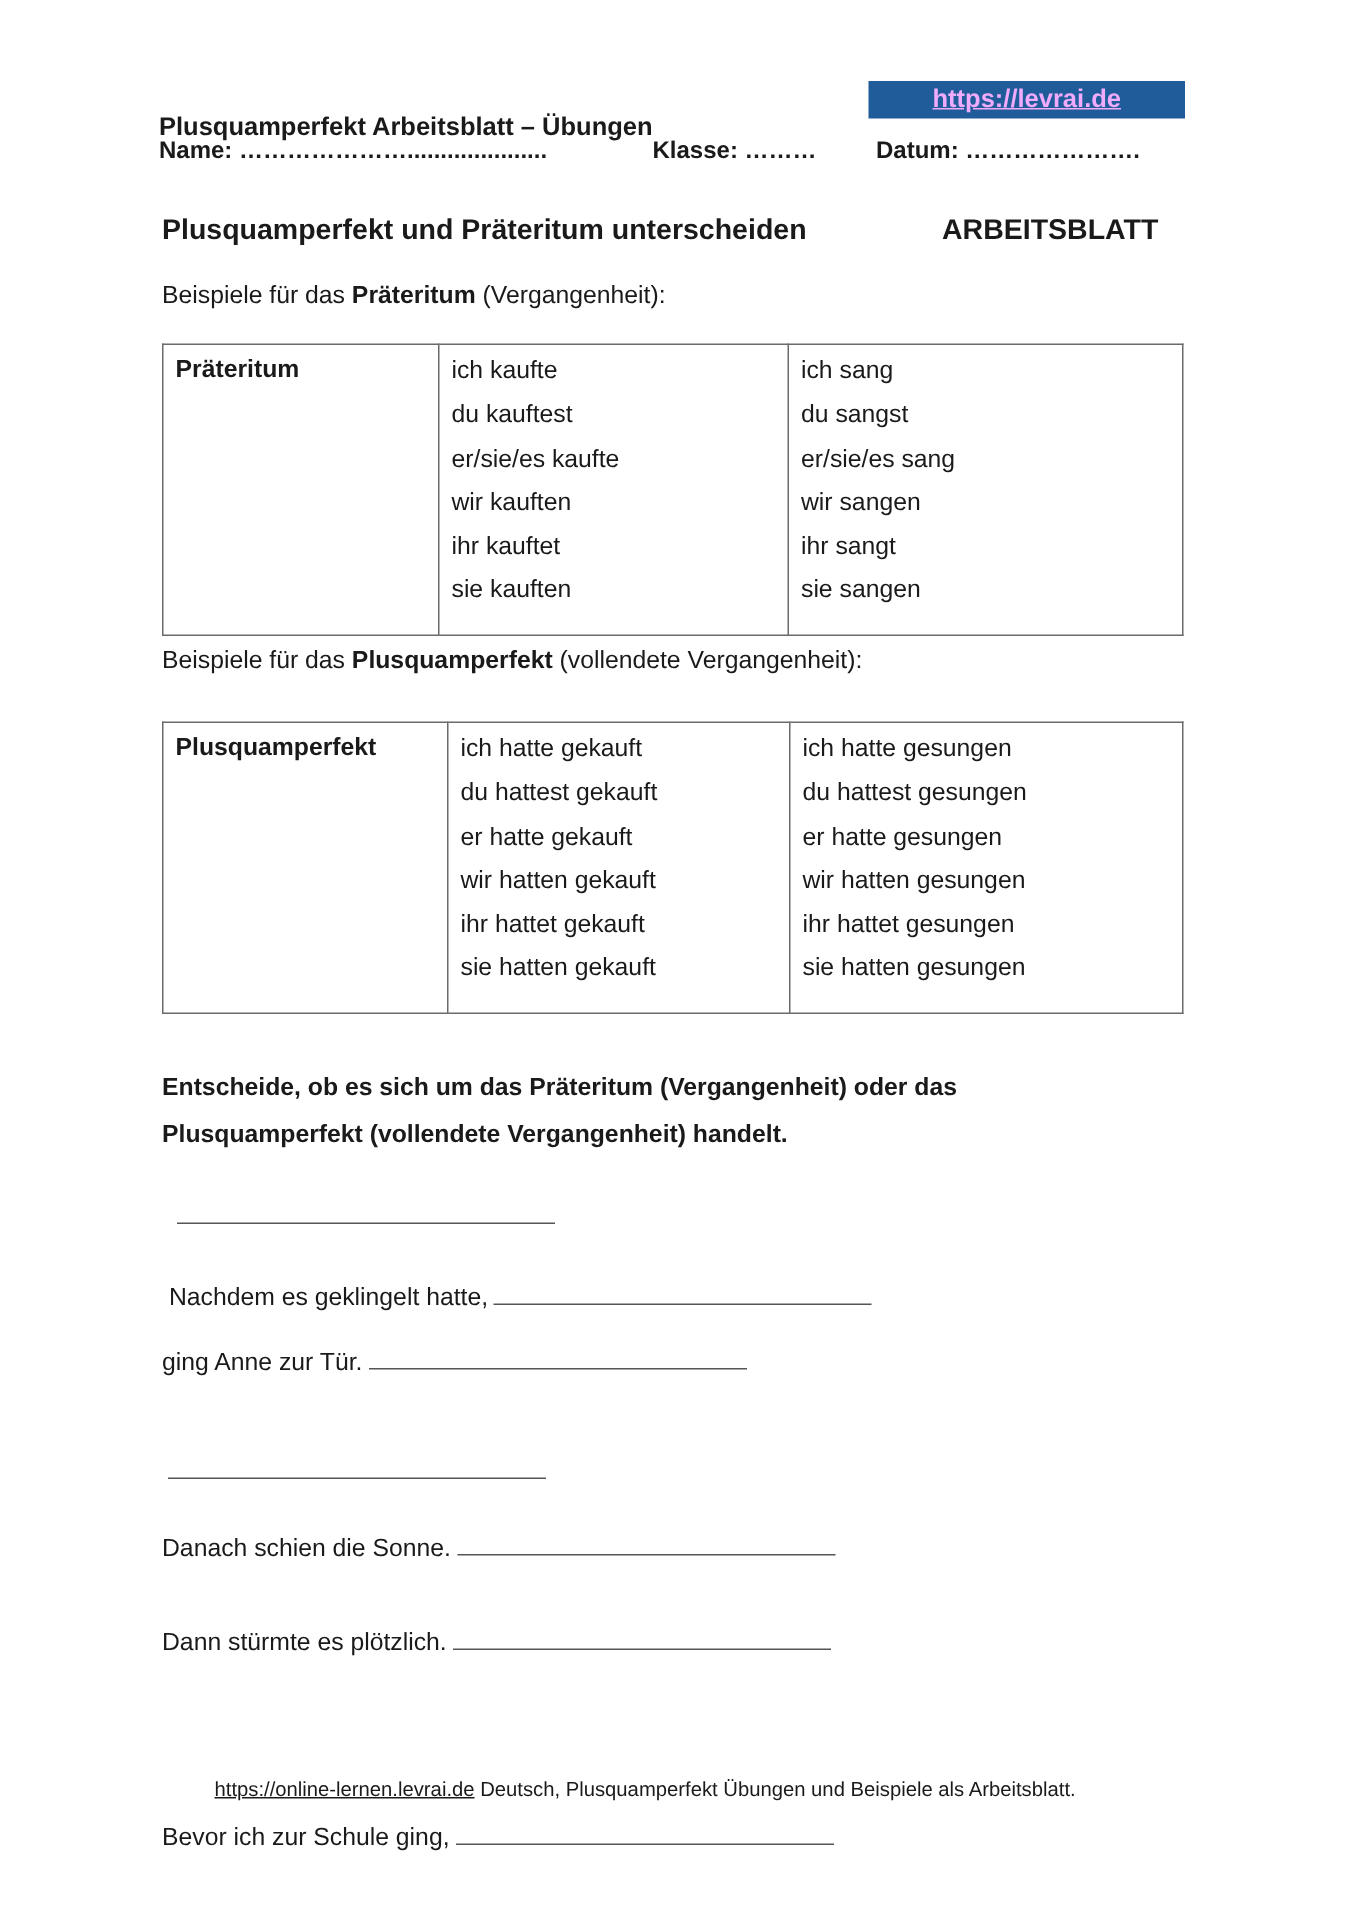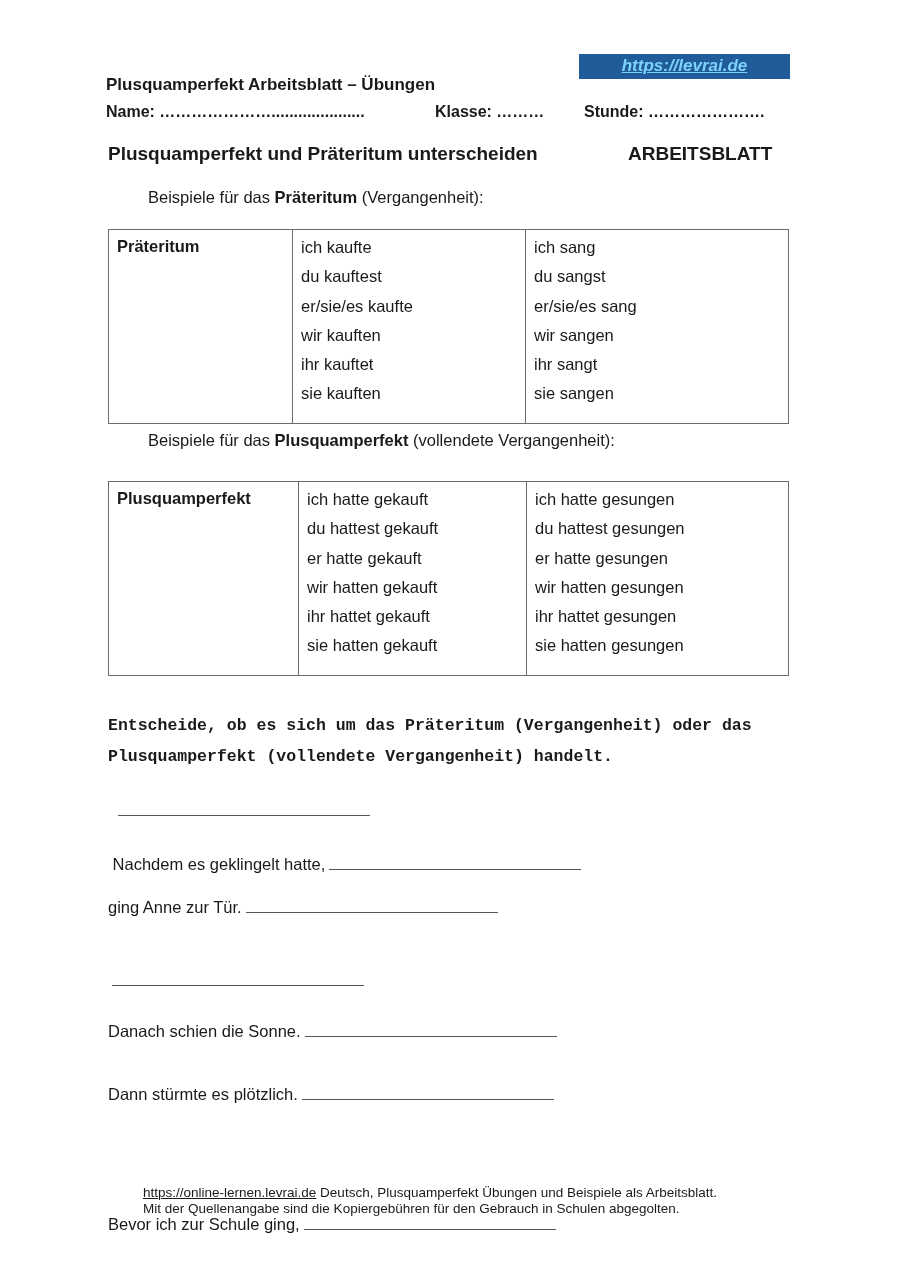--- a/index.html
+++ b/index.html
@@ -6,52 +6,52 @@
     body {
       width: 900px; height: 1273px; position: relative; overflow: hidden;
       font-family: "Liberation Sans", sans-serif; color: #1a1a1a;
     }
     .abs { position: absolute; }
     .doc-title { left: 106px; top: 55px; font-size: 17px; font-weight: bold; margin-top: 20px; }
     .url-box {
       left: 579px; top: 54px; width: 211px; height: 25px; background: #1f5c99;
       color: #ffffff; font-weight: bold; font-size: 17px; text-align: center; line-height: 24px;
     }
-    .url-box span { text-decoration: underline; color: #7dd3fc; font-style: italic; }
-    .meta-row { top: 103px; font-size: 16px; font-weight: bold; white-space: nowrap; }
+    .url-box span { text-decoration: underline; color: #f0abfc; }
+    .meta-row { top: 92px; font-size: 16px; font-weight: bold; white-space: nowrap; }
     .h2 { top: 143px; font-size: 19px; font-weight: bold; text-align: center; }
-    .intro { left: 108px; font-size: 16.5px; margin-left: 40px; }
+    .intro { left: 108px; font-size: 16.5px; }
     table.conj {
       position: absolute; border-collapse: collapse; font-size: 16.5px;
     }
     table.conj td {
       border: 1px solid #6b6b6b; vertical-align: top; padding: 7px 8px 10px 8px;
     }
     table.conj td.label { font-weight: bold; }
     table.conj .line { height: 29.3px; line-height: 20px; }
-    .task { left: 108px; top: 710px; font-size: 16.5px; font-weight: bold; line-height: 31px; font-family: Liberation Mono, monospace; }
+    .task { left: 108px; top: 710px; font-size: 16.5px; font-weight: bold; line-height: 31px; }
     .ex { font-size: 16.5px; white-space: nowrap; }
     .blank {
       display: inline-block; border-bottom: 1px solid #555; height: 14px;
       vertical-align: baseline; margin-left: 4px;
     }
     .footer { left: 108px; top: 1185px; font-size: 13.5px; line-height: 16px; margin-left: 35px; }
     .footer a { color: #1a1a1a; text-decoration: underline; }
   </style>
 </head>
 <body>
 
 <div class="abs doc-title">Plusquamperfekt Arbeitsblatt – Übungen</div>
 <div class="abs url-box">
   <span>https://levrai.de</span>
 </div>
 
 <div class="abs meta-row" style="left:106px">Name: ………………….....................</div>
 <div class="abs meta-row" style="left:435px">Klasse: ………</div>
-<div class="abs meta-row" style="left:584px">Stunde: ………………….</div>
+<div class="abs meta-row" style="left:584px">Datum: ………………….</div>
 
 <div class="abs h2" style="left:108px">Plusquamperfekt und Präteritum unterscheiden</div>
 <div class="abs h2" style="left:628px">ARBEITSBLATT</div>
 
 <div class="abs intro" style="top:188px">
   <span>Beispiele für das </span><b>Präteritum</b><span> (Vergangenheit):</span>
 </div>
 
 <table class="conj" style="left:108px; top:229px; width:681px;">
   <tbody>
@@ -127,14 +127,13 @@
 </div>
 <div class="abs ex" style="left:108px; top:1085px">
   <span>Dann stürmte es plötzlich.</span><span class="blank" style="width:252px"></span>
 </div>
 <div class="abs ex" style="left:108px; top:1215px">
   <span>Bevor ich zur Schule ging,</span><span class="blank" style="width:252px"></span>
 </div>
 
 <div class="abs footer">
   <div><a>https://online-lernen.levrai.de</a><span> Deutsch, Plusquamperfekt Übungen und Beispiele als Arbeitsblatt.</span></div>
-  <div>Mit der Quellenangabe sind die Kopiergebühren für den Gebrauch in Schulen abgegolten.</div>
 </div>
 
 </body></html>

